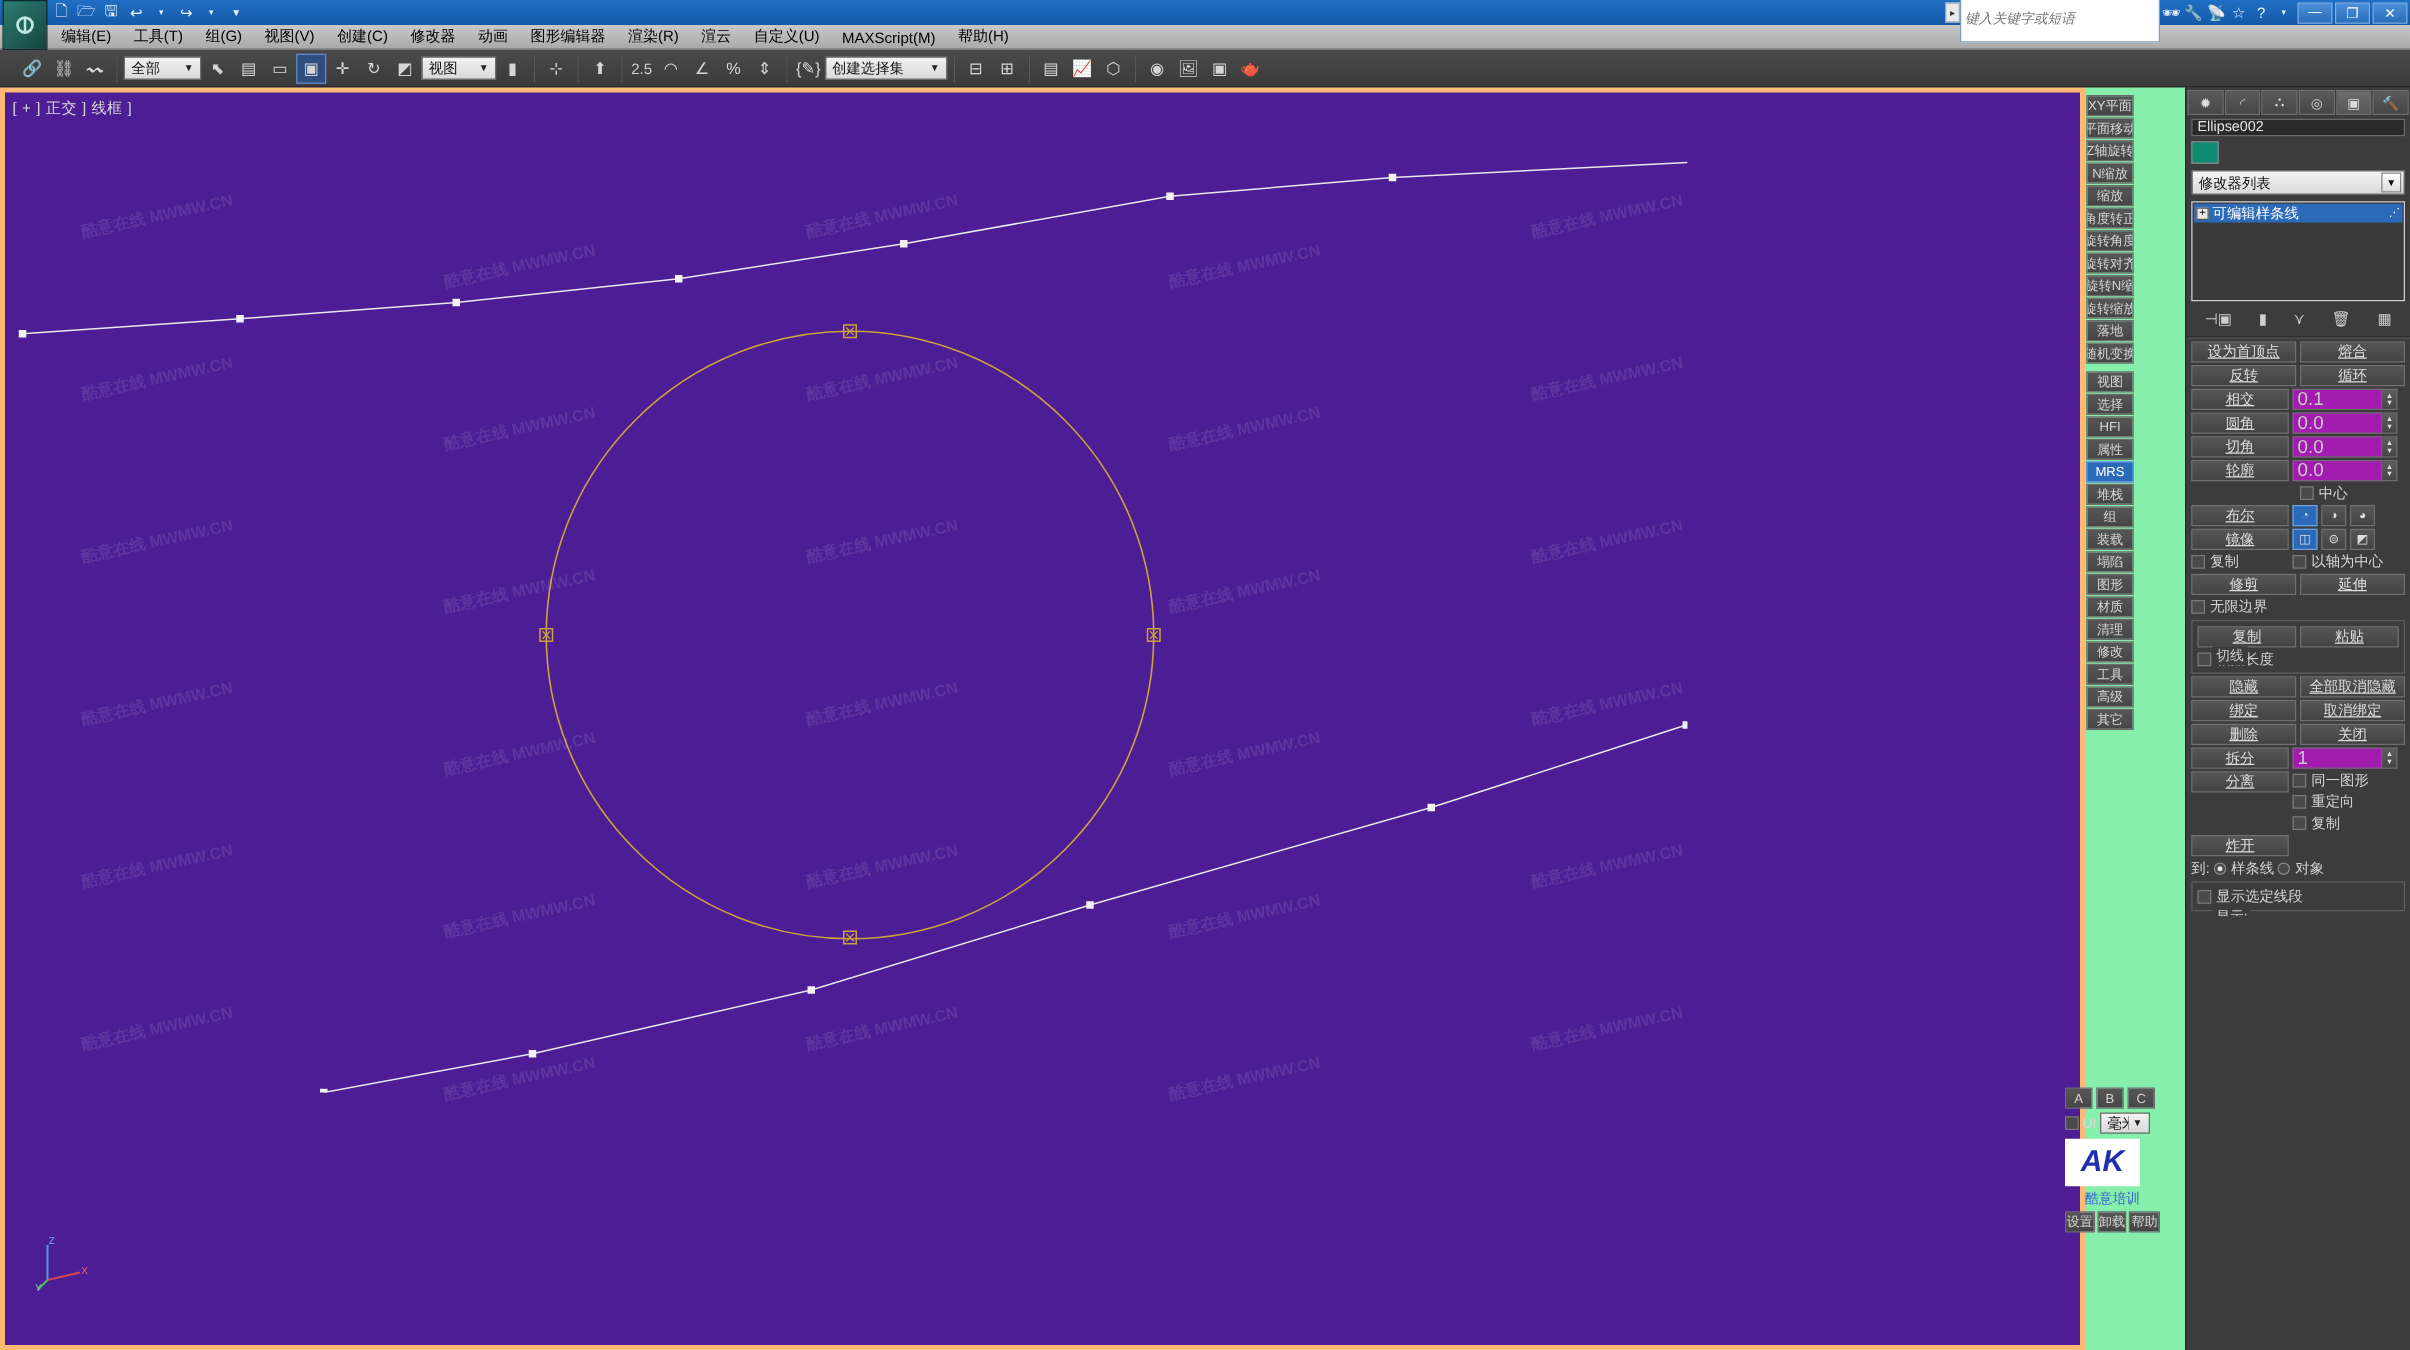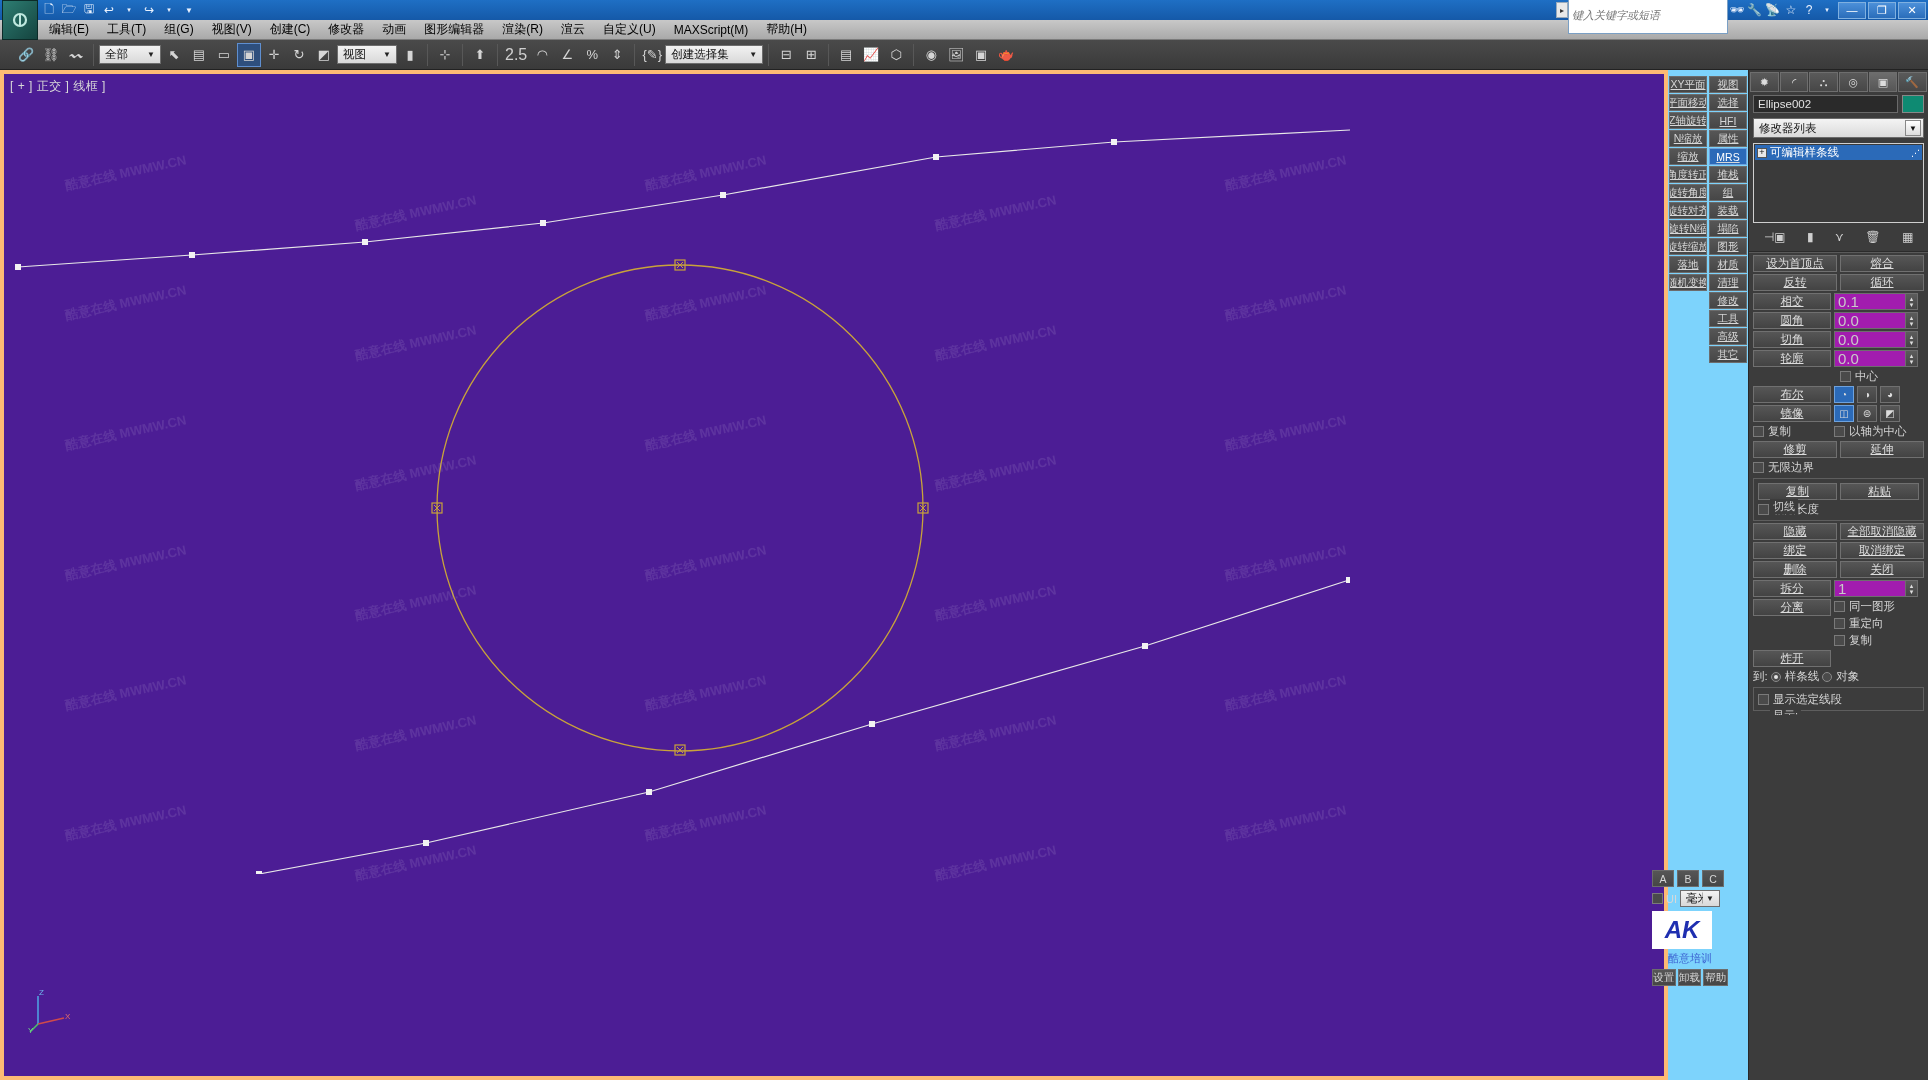--- a/index.html
+++ b/index.html
@@ -25,43 +25,43 @@
   #menubar .mi{padding:2px 9px;font-size:12px;color:#000;white-space:nowrap;}
 
   
   #maintoolbar{height:30px;background:linear-gradient(#4a4a4a,#3a3a3a);border-bottom:1px solid #222;display:flex;align-items:center;padding-left:14px;gap:1px;}
   .tbtn{width:24px;height:24px;display:flex;align-items:center;justify-content:center;border:1px solid transparent;color:#d5d5d5;font-size:13px;}
   .tbtn.on{background:#2e4f7d;border:1px solid #5f8fd0;}
   .tsep{width:1px;height:22px;background:#2a2a2a;border-right:1px solid #585858;margin:0 4px;}
   .combo{height:19px;background:linear-gradient(#f2f2f2,#d9d9d9);border:1px solid #6d6d6d;color:#111;display:flex;align-items:center;padding:0 2px 0 5px;font-size:11.5px;}
   .combo .cv{flex:1;white-space:nowrap;overflow:hidden;}
   .combo .ca{width:14px;text-align:center;font-size:8px;color:#222;}
-  .numlbl{font-size:16px;color:#d0d0d0;padding:0 2px;}
+  .numlbl{font-size:12px;color:#d0d0d0;padding:0 2px;}
 
   
   #body{display:flex;height:calc(1080px - 70px);}
   #viewport{position:relative;flex:1;background:#4c1d95;border:4px solid #fdba74;overflow:hidden;}
   #vplabel{position:absolute;left:6px;top:4px;color:#d9d9d9;font-size:12px;letter-spacing:.5px;}
 
   .wm{position:absolute;color:rgba(255,255,255,.10);font-size:13px;white-space:nowrap;user-select:none;pointer-events:none;transform:rotate(-12deg);font-weight:bold;}
 
   
   #tripod{position:absolute;left:24px;bottom:42px;width:46px;height:46px;}
 
   
-  #sidecols{display:flex;width:80px;flex-direction:row;background:#7dd3fc;text-decoration:underline;}
+  #sidecols{display:flex;width:80px;flex-direction:column;background:#86efac;}
   .sidecol{display:flex;flex-direction:column;gap:1px;padding-top:6px;width:40px;align-items:center;}
   .sbtn{width:38px;height:17px;background:linear-gradient(#565656,#464646);border:1px solid #6c6c6c;color:#d6d6d6;font-size:10.5px;display:flex;align-items:center;justify-content:center;white-space:nowrap;overflow:hidden;}
   .sbtn.sel{background:#2b6ab8;border-color:#6ea2dd;color:#fff;}
 
   #cmdpanel{width:180px;background:#3c3c3c;border-left:1px solid #282828;display:flex;flex-direction:column;}
   .cp-tabs{display:flex;height:22px;background:#3c3c3c;padding:2px 1px 0 1px;gap:1px;}
   .cp-tab{flex:1;height:20px;background:linear-gradient(#5a5a5a,#474747);border:1px solid #6e6e6e;display:flex;align-items:center;justify-content:center;font-size:11px;color:#ddd;}
   .cp-tab.act{background:linear-gradient(#6d6d6d,#565656);border-bottom-color:#6d6d6d;}
-  .namerow{display:flex;gap:4px;padding:3px 4px;}
+  .namerow{display:flex;gap:4px;padding:3px 4px;flex-direction:column;}
   .namefld{flex:1;height:18px;background:#2a2a2a;border:1px solid #6a6a6a;color:#e2e2e2;font-size:11.5px;display:flex;align-items:center;padding:0 4px;}
   .swatch{width:22px;height:18px;background:#0e8a72;border:1px solid #888;}
   .modlist{margin:2px 4px;height:20px;background:linear-gradient(#f4f4f4,#dadada);border:1px solid #6a6a6a;color:#111;display:flex;align-items:center;padding:0 2px 0 5px;font-size:11.5px;}
   .modlist .cv{flex:1;}
   .modlist .ca{width:16px;height:16px;background:linear-gradient(#fff,#ddd);border:1px solid #888;display:flex;align-items:center;justify-content:center;font-size:8px;}
   .btngrid{display:grid;grid-template-columns:1fr 1fr;gap:2px;padding:2px 4px;}
   .gb{height:18px;background:linear-gradient(#565656,#434343);border:1px solid #707070;color:#ddd;font-size:11.5px;display:flex;align-items:center;justify-content:center;white-space:nowrap;}
   .stack{margin:3px 4px;height:80px;background:#3a3a3a;border:1px solid #cfcfcf;padding:1px;}
   .stackitem{height:15px;background:#2b6ab8;color:#fff;font-size:11.5px;display:flex;align-items:center;padding:0 2px;gap:3px;}
   .plusbox{width:10px;height:10px;background:#e9e9e9;color:#111;font-size:9px;line-height:9px;display:flex;align-items:center;justify-content:center;border:1px solid #555;}

